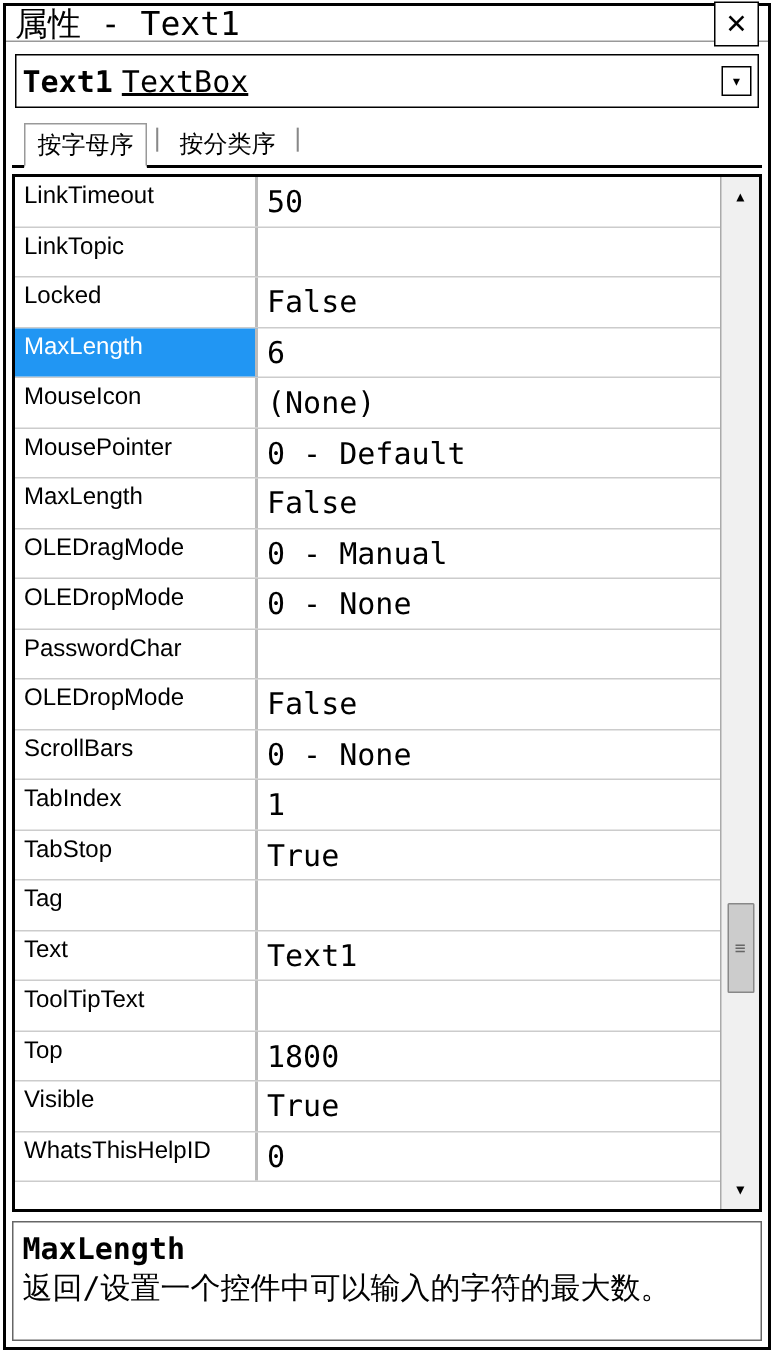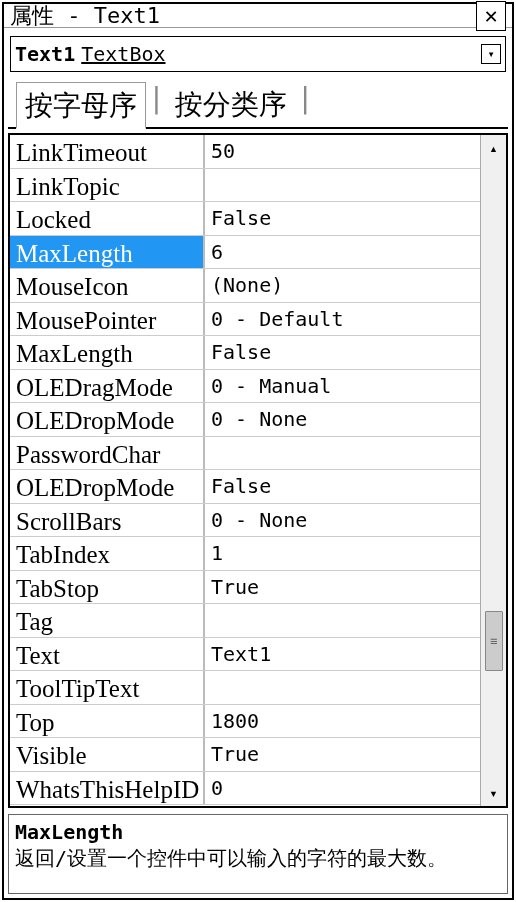--- a/index.html
+++ b/index.html
@@ -67,21 +67,21 @@
     height: 20px;
     border: 1px solid #000;
     display: flex;
     align-items: center;
     justify-content: center;
     font-size: 12px;
   }
   .tabs {
     display: flex;
     padding: 6px 8px 0 8px;
-    font-size: 28px;
+    font-size: 16px;
     border-bottom: 2px solid #000;
     margin: 0 4px;
   }
   .tab {
     padding: 4px 8px 2px 8px;
     cursor: pointer;
     position: relative;
   }
   .tab.active {
     border-top: 1px solid #999;
@@ -109,27 +109,27 @@
   .grid-row {
     display: flex;
     height: 33.5px;
     border-bottom: 1px solid #ccc;
   }
   .grid-row.selected .prop-name {
     background: #2196f3;
     color: #fff;
   }
   .prop-name {
-    width: 195px;
+    width: 162px;
     padding: 4px 6px;
     border-right: 2px solid #bbb;
     white-space: nowrap;
     overflow: hidden;
-    font-family: Liberation Serif, serif;
-    font-size: 25px;
+    font-family: Liberation Sans, sans-serif;
+    font-size: 16px;
   }
   .prop-value {
     flex: 1;
     padding: 4px 6px;
     font-family: monospace;
     font-size: 20px;
     white-space: nowrap;
   }
   .prop-value input {
     border: none;

